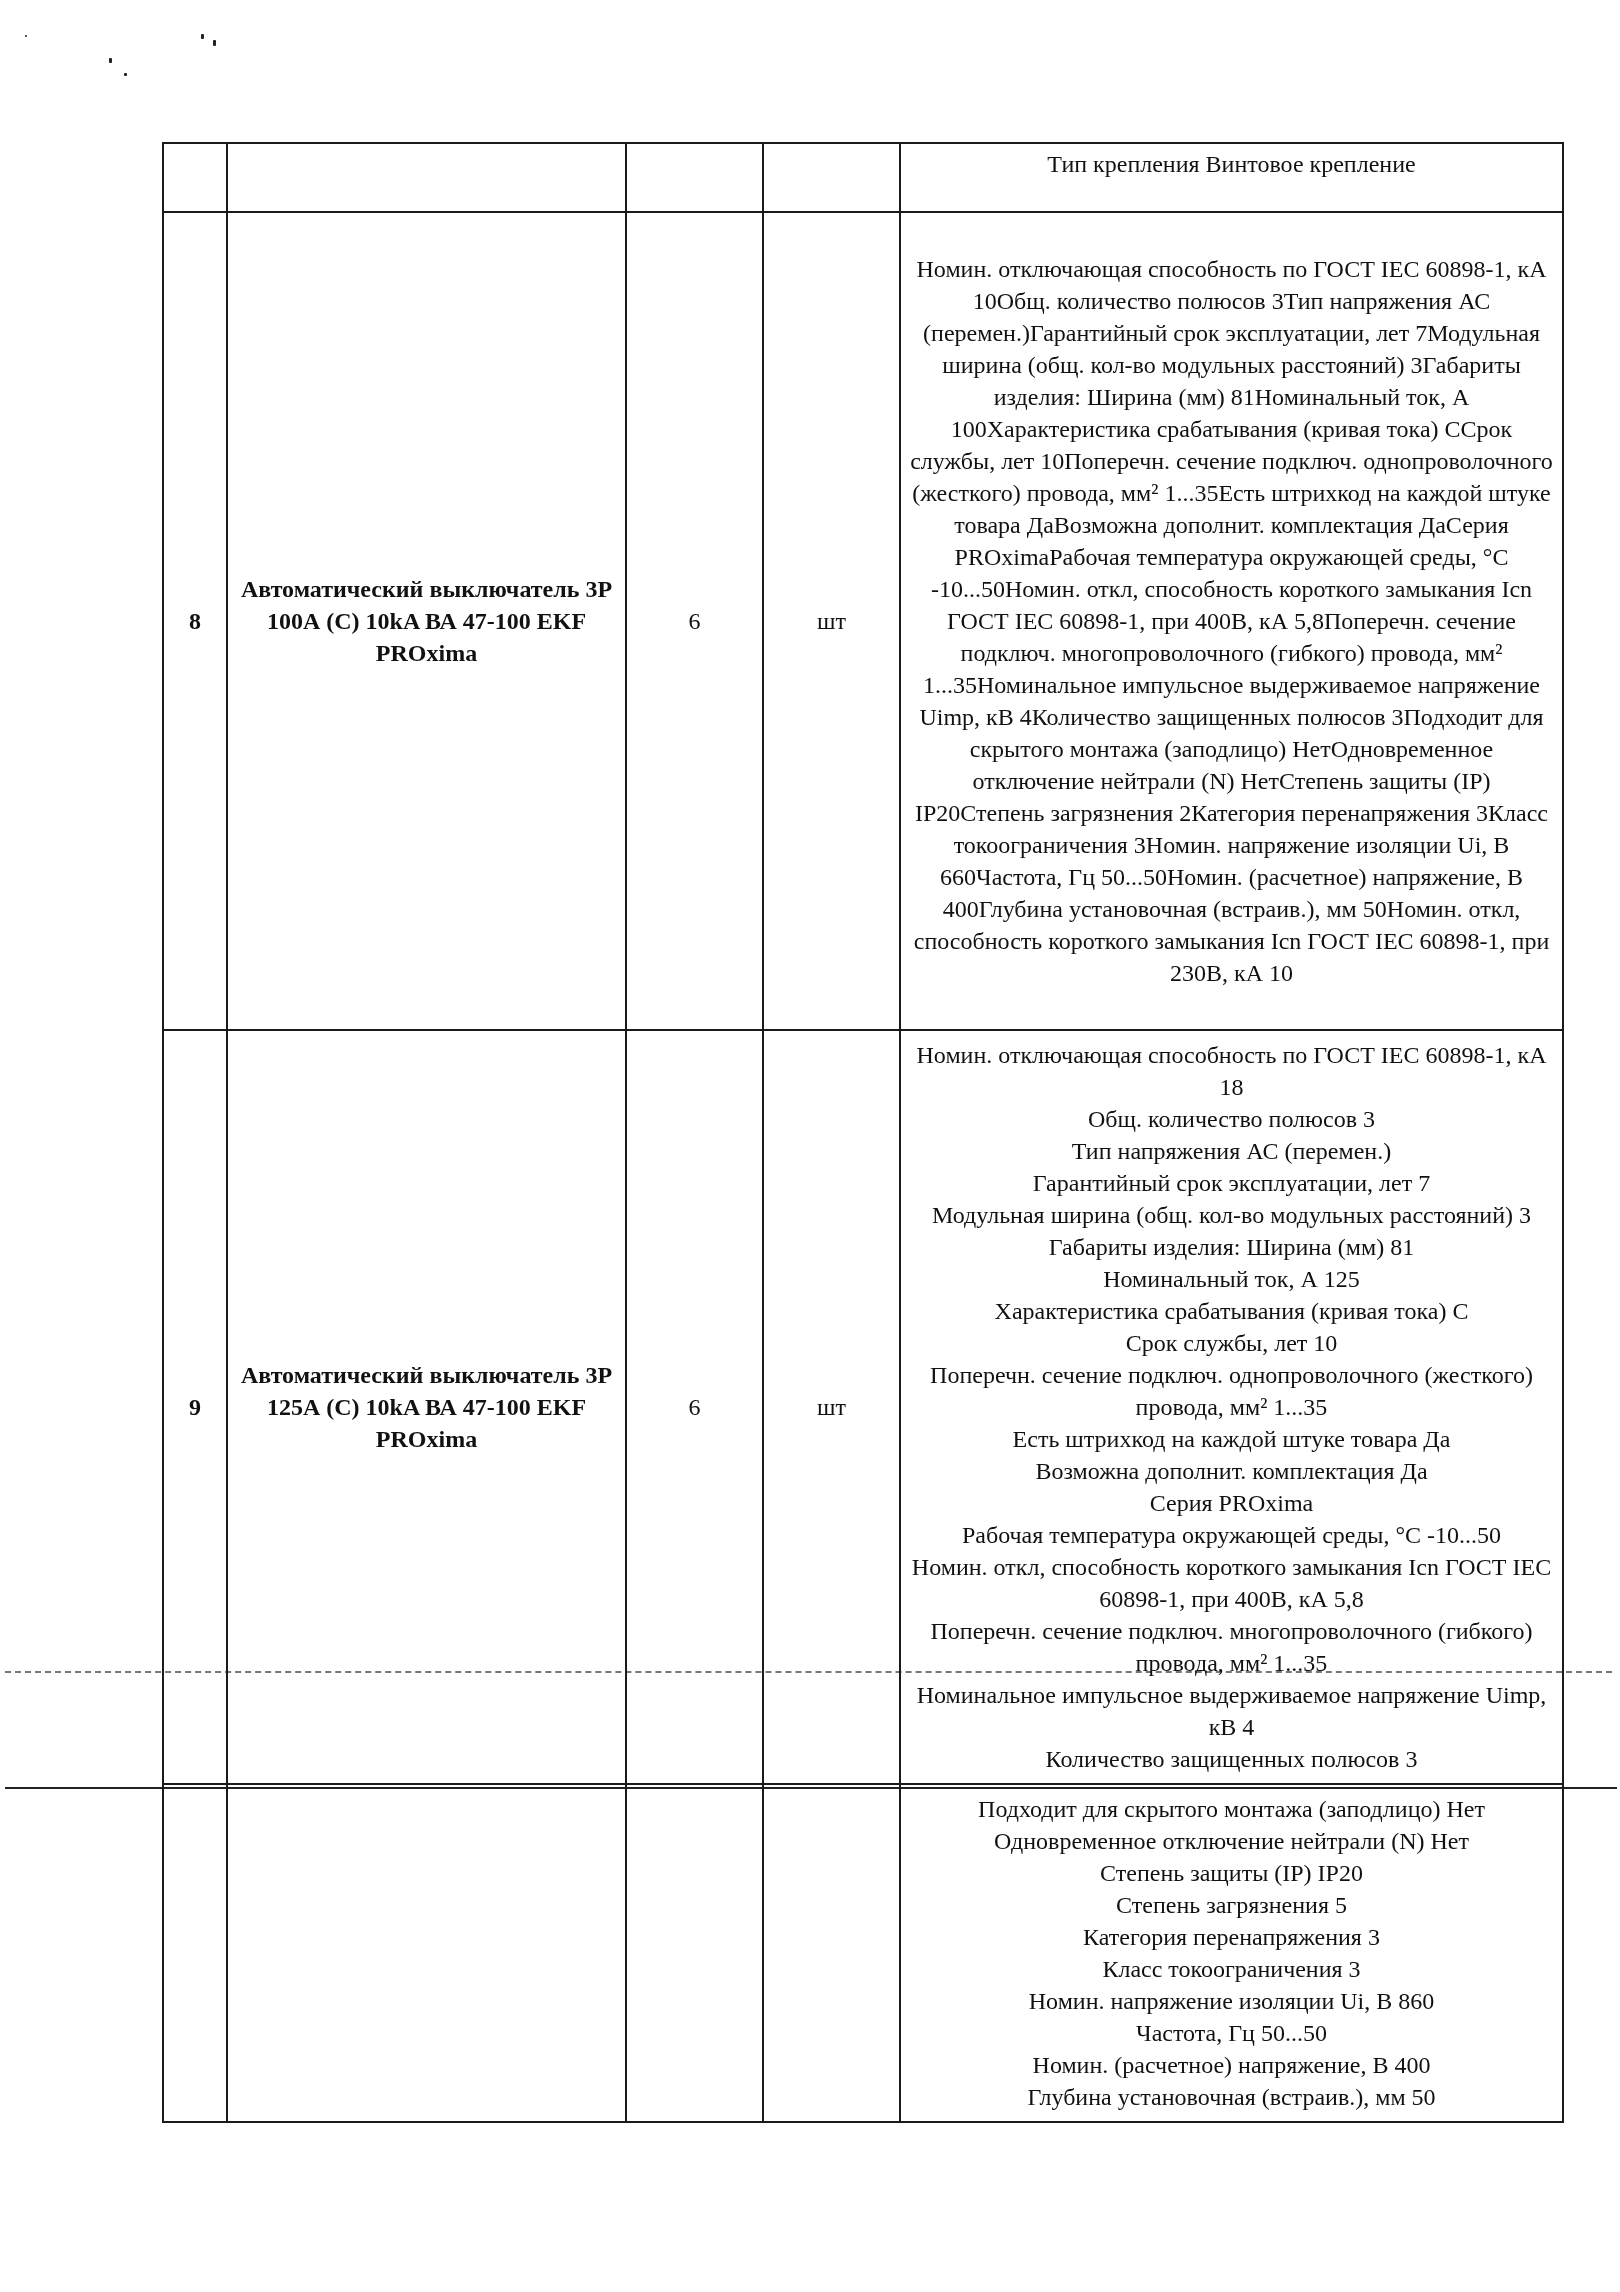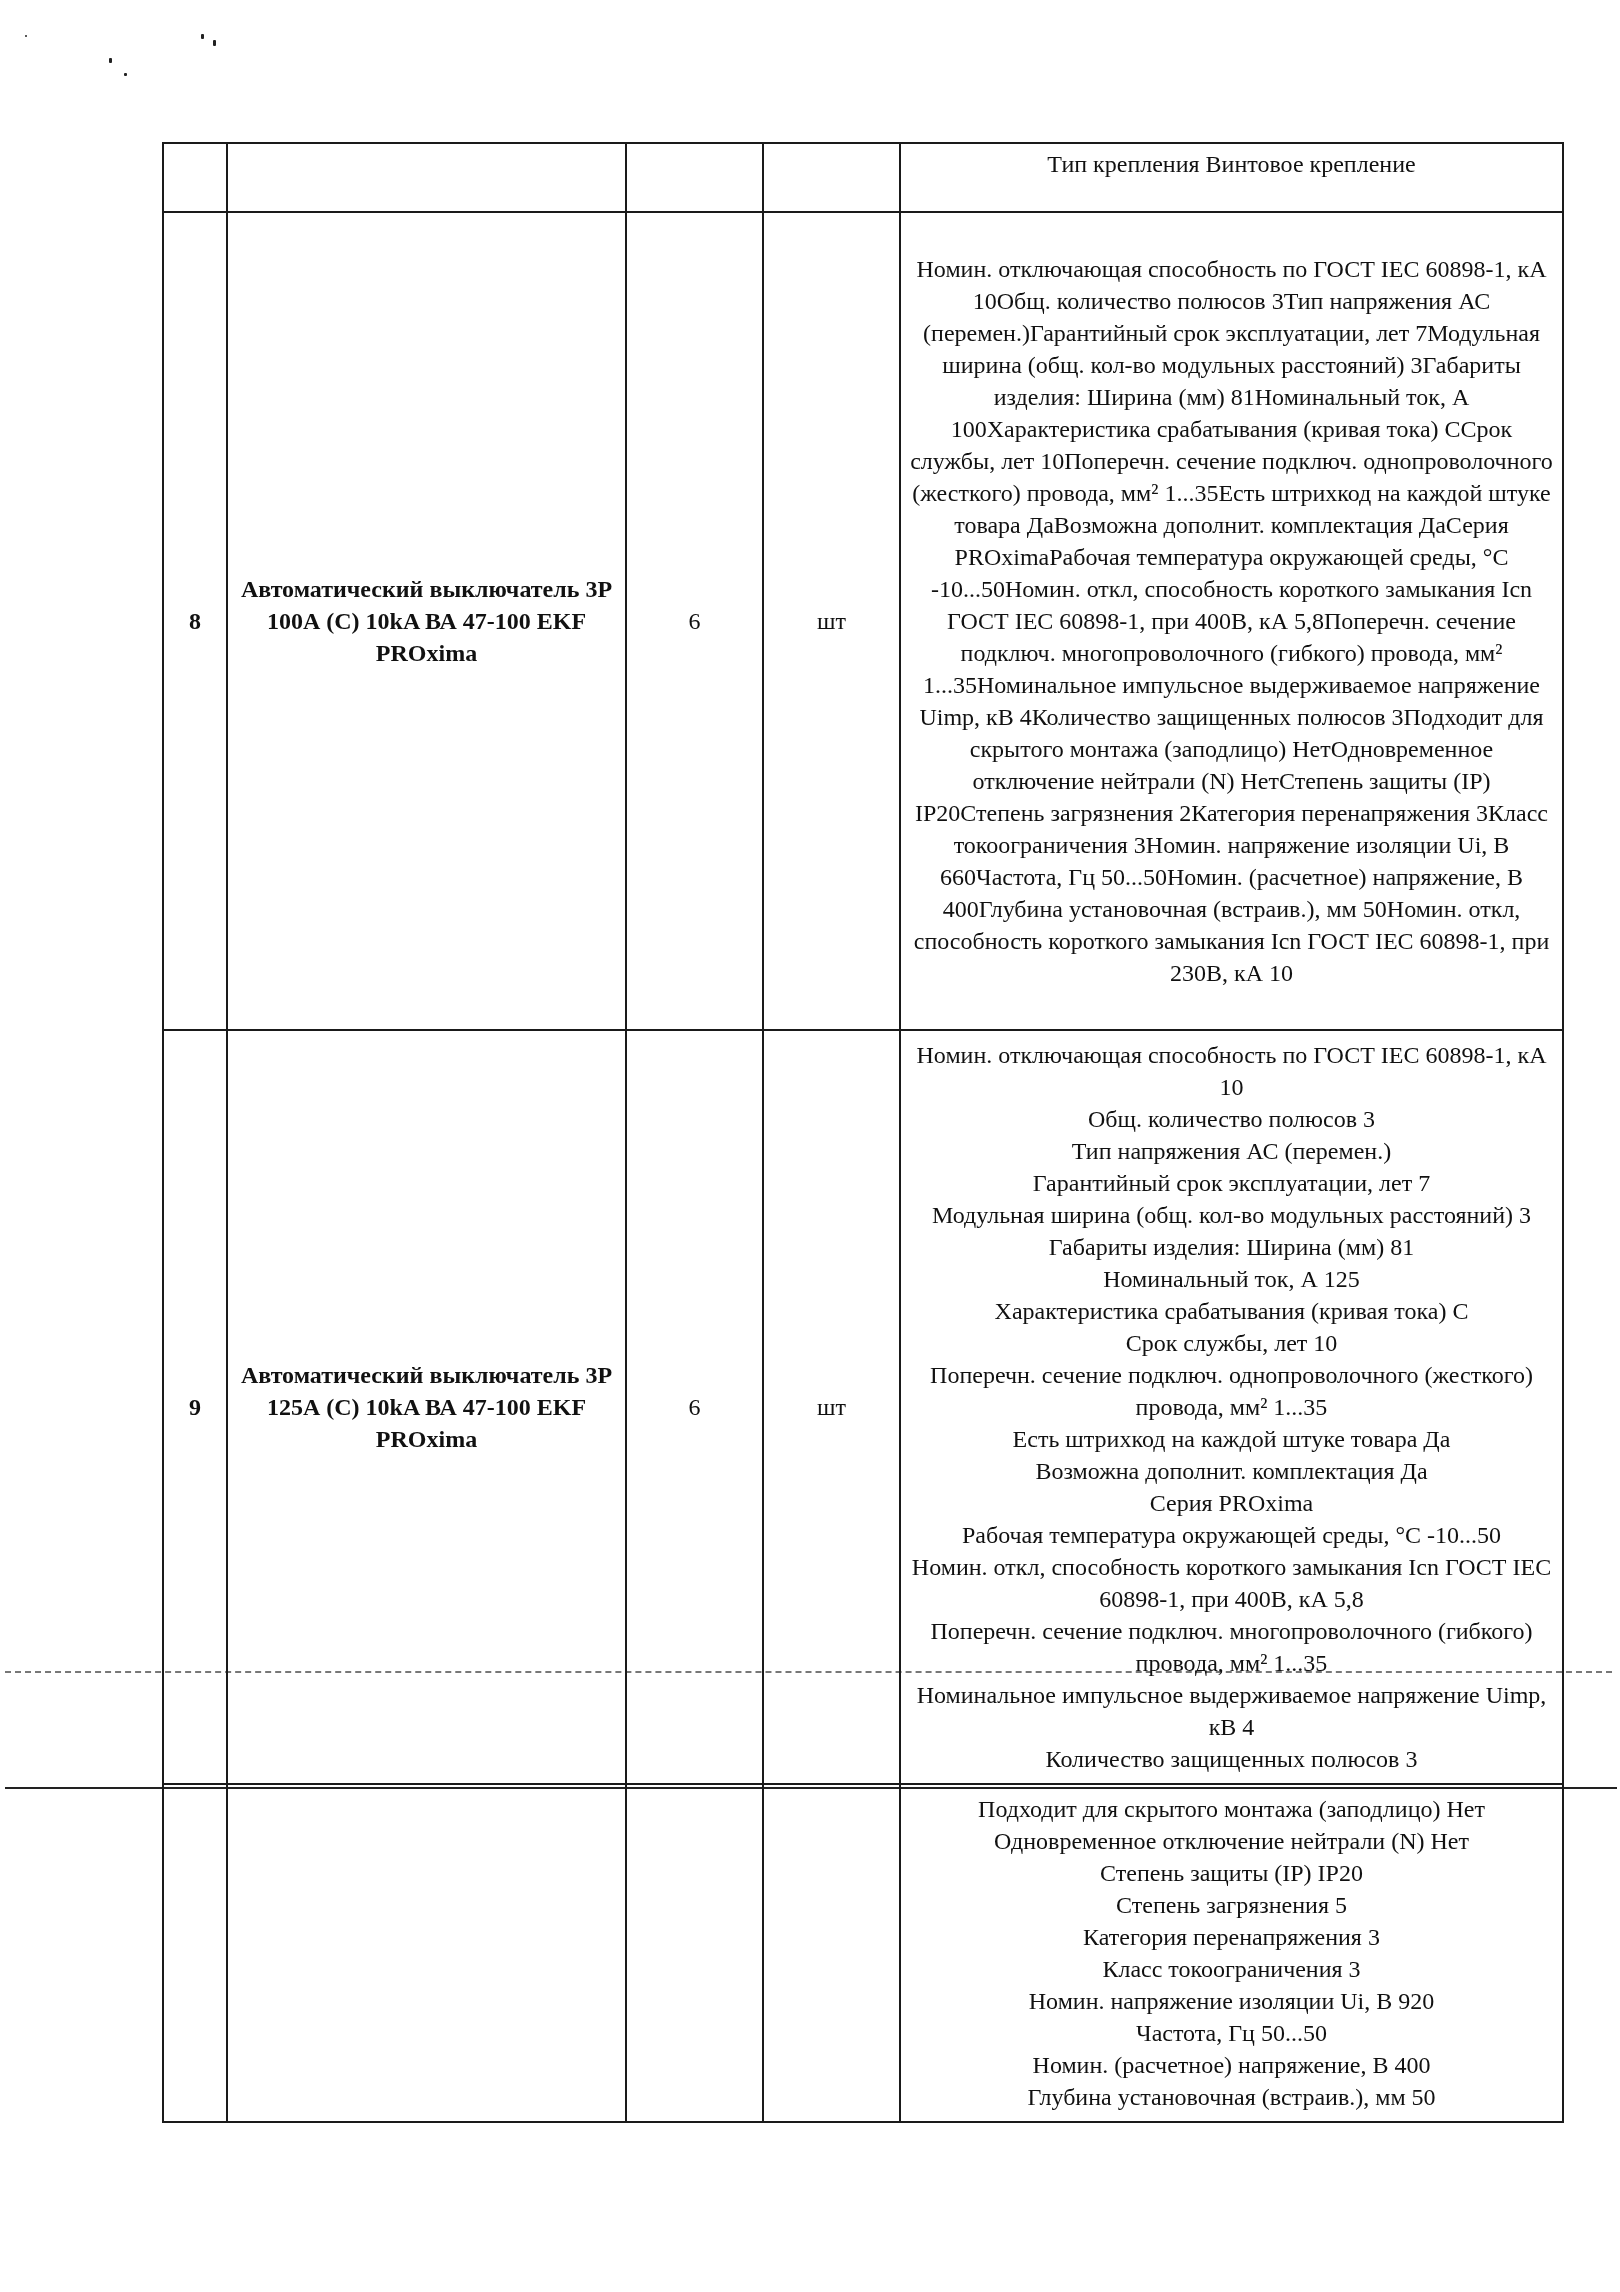--- a/index.html
+++ b/index.html
@@ -63,21 +63,21 @@
       <td class="spec-cell">
         <span class="para">Номин. отключающая способность по ГОСТ IEC 60898-1, кА 10Общ. количество полюсов 3Тип напряжения АС (перемен.)Гарантийный срок эксплуатации, лет 7Модульная ширина (общ. кол-во модульных расстояний) 3Габариты изделия: Ширина (мм) 81Номинальный ток, А 100Характеристика срабатывания (кривая тока) ССрок службы, лет 10Поперечн. сечение подключ. однопроволочного (жесткого) провода, мм² 1...35Есть штрихкод на каждой штуке товара ДаВозможна дополнит. комплектация ДаСерия PROximaРабочая температура окружающей среды, °С -10...50Номин. откл, способность короткого замыкания Icn ГОСТ IEC 60898-1, при 400В, кА 5,8Поперечн. сечение подключ. многопроволочного (гибкого) провода, мм² 1...35Номинальное импульсное выдерживаемое напряжение Uimp, кВ 4Количество защищенных полюсов 3Подходит для скрытого монтажа (заподлицо) НетОдновременное отключение нейтрали (N) НетСтепень защиты (IP) IP20Степень загрязнения 2Категория перенапряжения 3Класс токоограничения 3Номин. напряжение изоляции Ui, В 660Частота, Гц 50...50Номин. (расчетное) напряжение, В 400Глубина установочная (встраив.), мм 50Номин. откл, способность короткого замыкания Icn ГОСТ IEC 60898-1, при 230В, кА 10</span>
       </td>
     </tr>
     <tr class="r2">
       <td class="num">9</td>
       <td class="name">Автоматический выключатель 3Р 125А (С) 10kA ВА 47-100 EKF PROxima</td>
       <td>6</td>
       <td>шт</td>
       <td class="spec-cell">
-        <span class="spec-line">Номин. отключающая способность по ГОСТ IEC 60898-1, кА 10</span>
+        <span class="spec-line">Номин. отключающая способность по ГОСТ IEC 60898-1, кА 18</span>
         <span class="spec-line">Общ. количество полюсов 3</span>
         <span class="spec-line">Тип напряжения АС (перемен.)</span>
         <span class="spec-line">Гарантийный срок эксплуатации, лет 7</span>
         <span class="spec-line">Модульная ширина (общ. кол-во модульных расстояний) 3</span>
         <span class="spec-line">Габариты изделия: Ширина (мм) 81</span>
         <span class="spec-line">Номинальный ток, А 125</span>
         <span class="spec-line">Характеристика срабатывания (кривая тока) С</span>
         <span class="spec-line">Срок службы, лет 10</span>
         <span class="spec-line">Поперечн. сечение подключ. однопроволочного (жесткого) провода, мм² 1...35</span>
         <span class="spec-line">Есть штрихкод на каждой штуке товара Да</span>
@@ -95,21 +95,21 @@
       <td class="name"></td>
       <td></td>
       <td></td>
       <td class="spec-cell">
         <span class="spec-line">Подходит для скрытого монтажа (заподлицо) Нет</span>
         <span class="spec-line">Одновременное отключение нейтрали (N) Нет</span>
         <span class="spec-line">Степень защиты (IP) IP20</span>
         <span class="spec-line">Степень загрязнения 5</span>
         <span class="spec-line">Категория перенапряжения 3</span>
         <span class="spec-line">Класс токоограничения 3</span>
-        <span class="spec-line">Номин. напряжение изоляции Ui, В 920</span>
+        <span class="spec-line">Номин. напряжение изоляции Ui, В 860</span>
         <span class="spec-line">Частота, Гц 50...50</span>
         <span class="spec-line">Номин. (расчетное) напряжение, В 400</span>
         <span class="spec-line">Глубина установочная (встраив.), мм 50</span>
       </td>
     </tr>
   </tbody>
 </table>
 
 
 </body></html>

